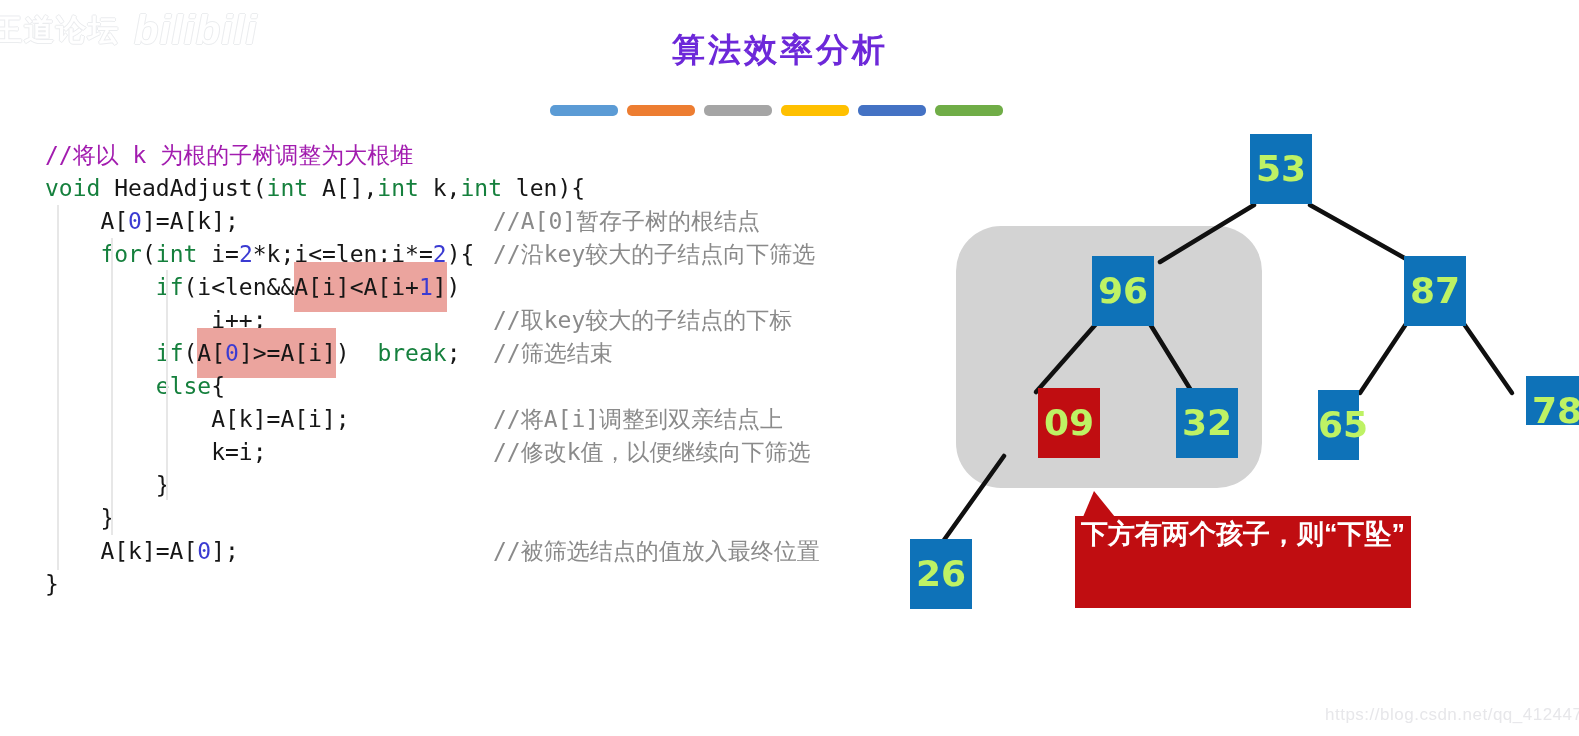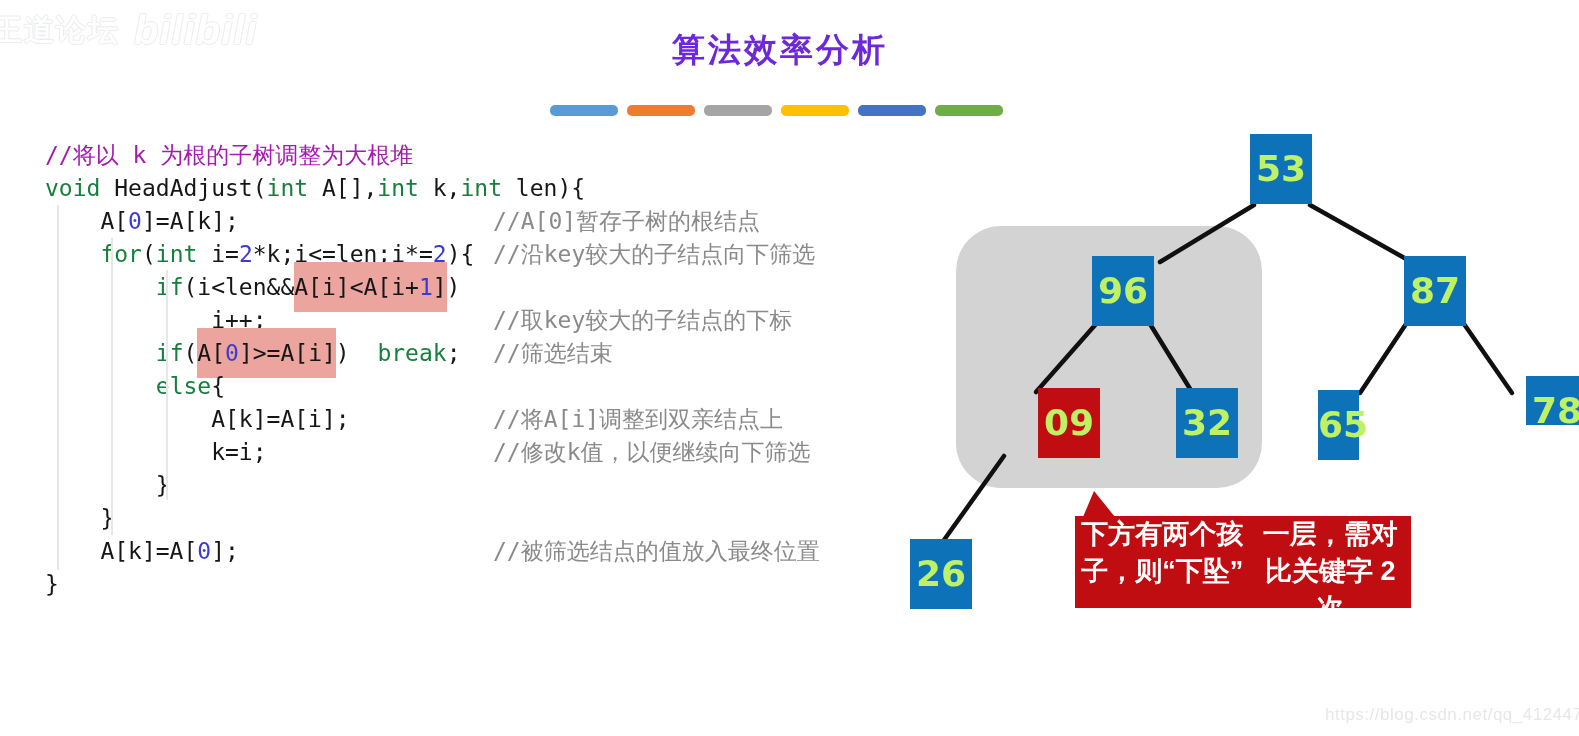--- a/index.html
+++ b/index.html
@@ -103,16 +103,15 @@
     <div class="node red" style="left: 998px; top: 388px; width: 62px; height: 70px;">09</div>
     <div class="node blue" style="left: 1164px; top: 388px; width: 62px; height: 70px; margin-left: 12px;">32</div>
     <div class="node blue" style="left: 1318px; top: 390px; width: 41px; height: 70px;">65</div>
     <div class="node blue" style="left: 1490px; top: 376px; width: 62px; height: 49px; margin-left: 36px;">78</div>
     <div class="node blue" style="left: 910px; top: 539px; width: 62px; height: 70px;">26</div>
   </div>
 
 <div class="callout">
   <div class="tip"></div>
   <div>下方有两个孩子，则“下坠”</div>
-  <div>一层，需对比关键字 2 次</div>
 </div>
 
 <div class="wm-bottom">https://blog.csdn.net/qq_41244719</div>
 
 </body></html>

